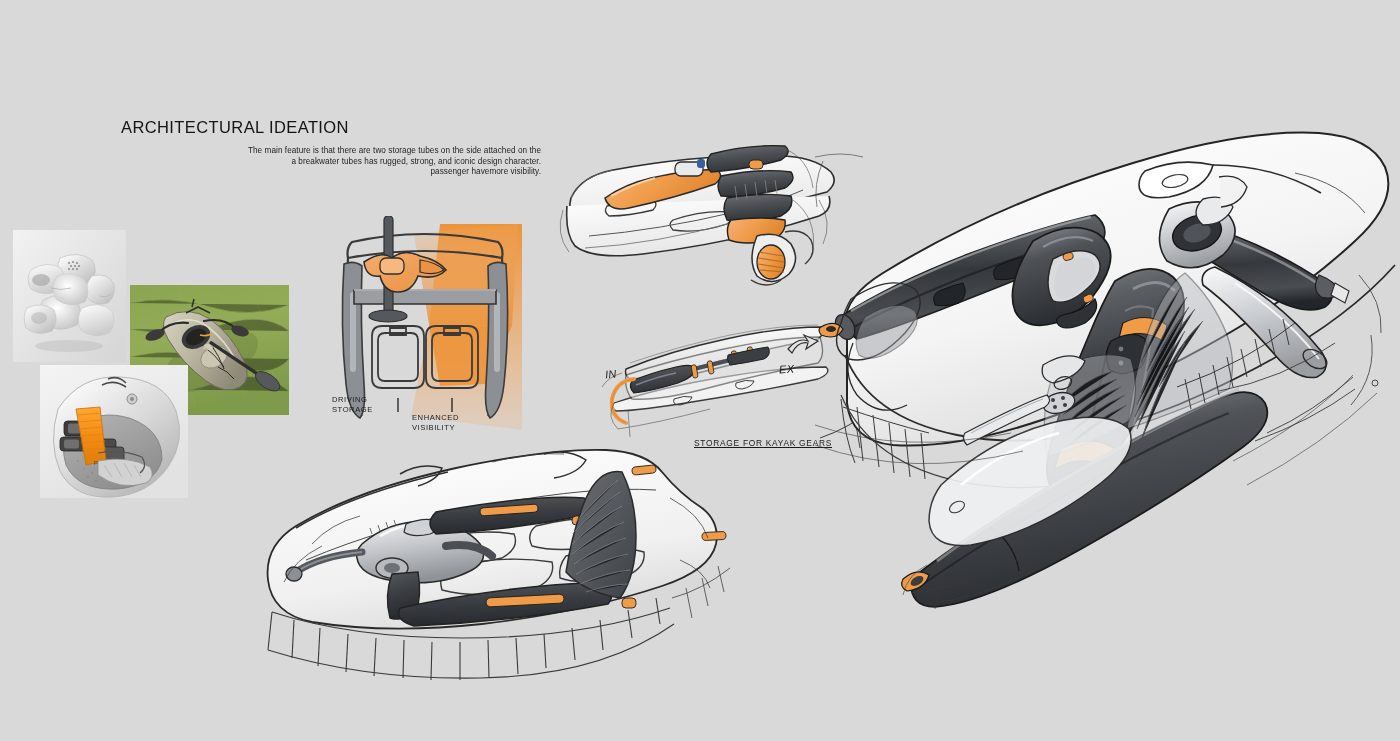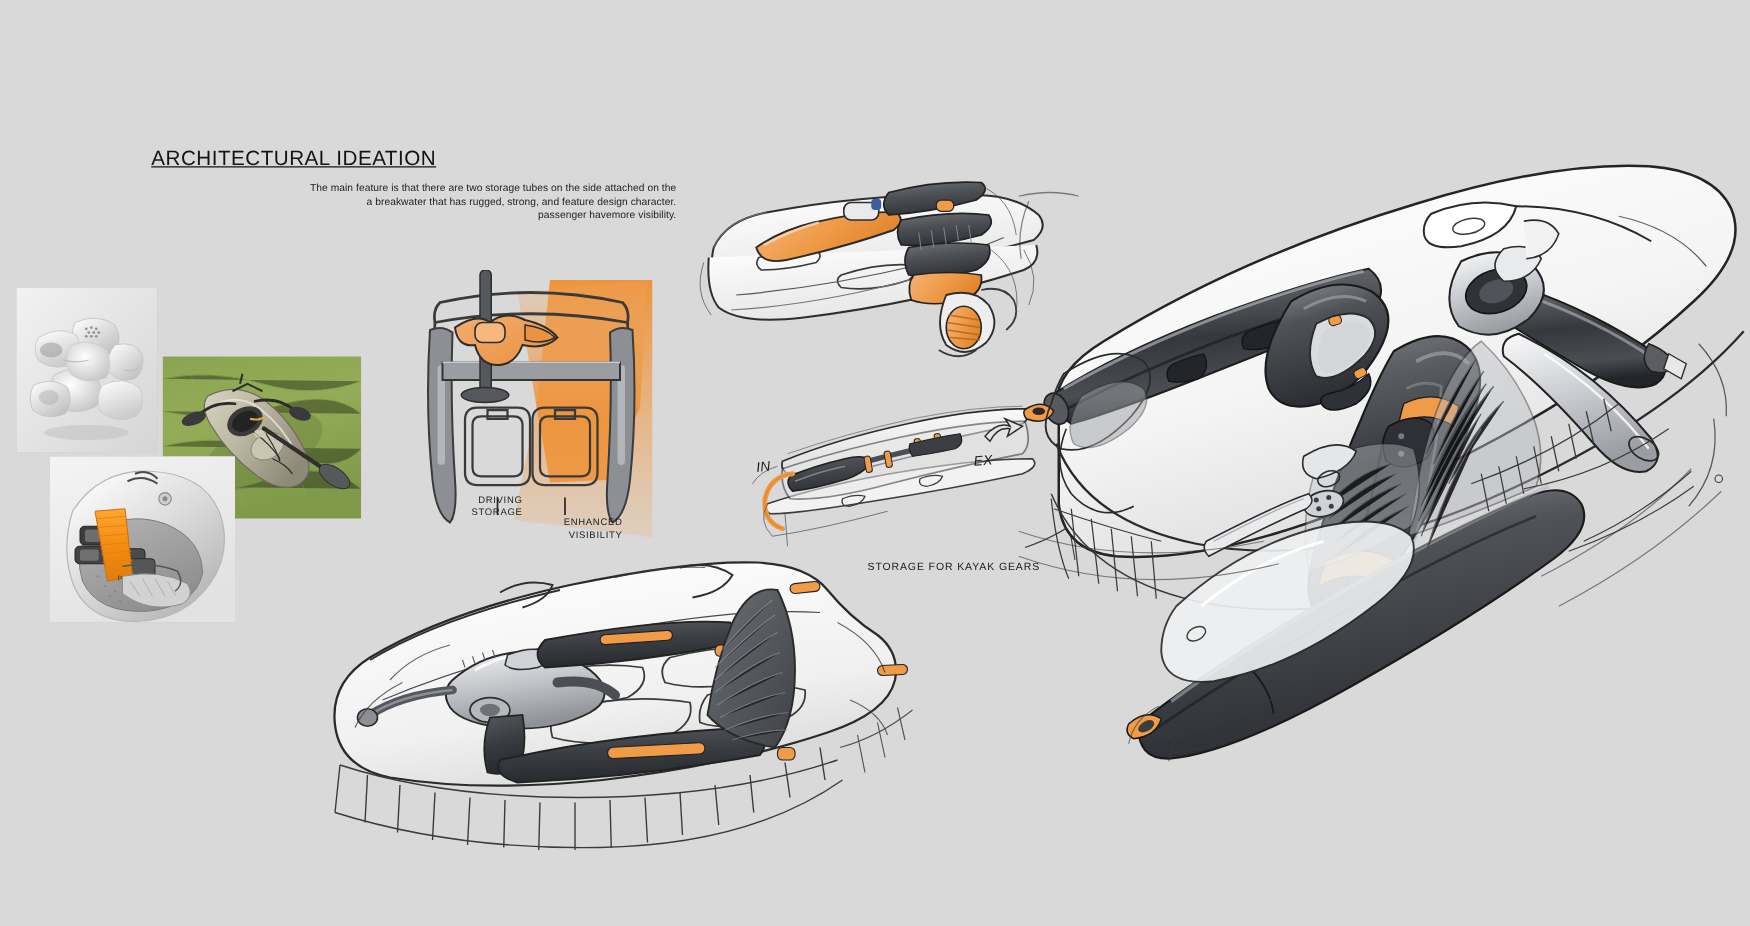--- a/index.html
+++ b/index.html
@@ -28,21 +28,20 @@
     top: 118px;
     width: 420px;
   }
   #page-title {
     font-size: 16.5px;
     letter-spacing: 0.4px;
     color: #141414;
     font-weight: 400;
     margin: 0 0 9px 0;
     white-space: nowrap;
-    text-decoration: underline;
   }
   #description {
     font-size: 8.2px;
     line-height: 10.6px;
     color: #1e1e1e;
     margin: 0;
     letter-spacing: 0.05px;
     text-align: right;
   }
   #description .line { display: block; white-space: nowrap; }
@@ -64,21 +63,21 @@
     top: 216px;
     width: 196px;
     height: 215px;
   }
   .diagram-label {
     position: absolute;
     font-size: 7.6px;
     line-height: 9.6px;
     letter-spacing: 0.55px;
     color: #1c1c1c;
-    text-align: right;
+    text-align: left;
     width: 86px;
   }
   #label-driving    { left: 332px; top: 395px; }
   #label-visibility { left: 412px; top: 413px; }
 
   
   .sketch-note {
     position: absolute;
     color: #1a1a1a;
     white-space: nowrap;
@@ -89,42 +88,42 @@
     font-style: italic;
     transform: rotate(-6deg);
   }
   #note-ex {
     left: 779px; top: 363px;
     font-size: 11px; letter-spacing: 0.3px;
     font-style: italic;
     transform: rotate(-4deg);
   }
   #note-storage {
-    left: 694px; top: 448px;
-    font-size: 8.4px; letter-spacing: 0.72px;
+    left: 694px; top: 438px;
+    font-size: 8.4px; letter-spacing: 0.72px; text-decoration: underline;
   }
 
   
   .sketch-svg { position: absolute; overflow: visible; }
   #svg-top-ip      { left: 545px; top: 140px;  width: 300px; height: 185px; }
   #svg-storage     { left: 600px; top: 325px;  width: 240px; height: 115px; }
   #svg-bottom-ip   { left: 250px; top: 440px;  width: 510px; height: 255px; }
   #svg-main        { left: 815px; top: 155px;  width: 590px; height: 455px; }
   #svg-leader      { left: 690px; top: 400px;  width: 190px; height: 50px; }
 </style>
 </head>
 <body>
 
 <div id="board">
 
   <div id="title-block">
     <h1 id="page-title">ARCHITECTURAL IDEATION</h1>
     <p id="description">
       <span class="line">The main feature is that there are two storage tubes on the side attached on the</span>
-      <span class="line">a breakwater that has rugged, strong, and feature design character.</span>
+      <span class="line">a breakwater tubes has rugged, strong, and iconic design character.</span>
       <span class="line">passenger havemore visibility.</span>
     </p>
   </div>
 
   <div class="photo" id="photo-product">
     <svg width="113" height="132" viewBox="0 0 113 132">
       <defs>
         <linearGradient id="pbg" x1="0" y1="0" x2="1" y2="1">
           <stop offset="0" stop-color="#f2f2f2"></stop>
             <stop offset="1" stop-color="#d5d5d5"></stop>

